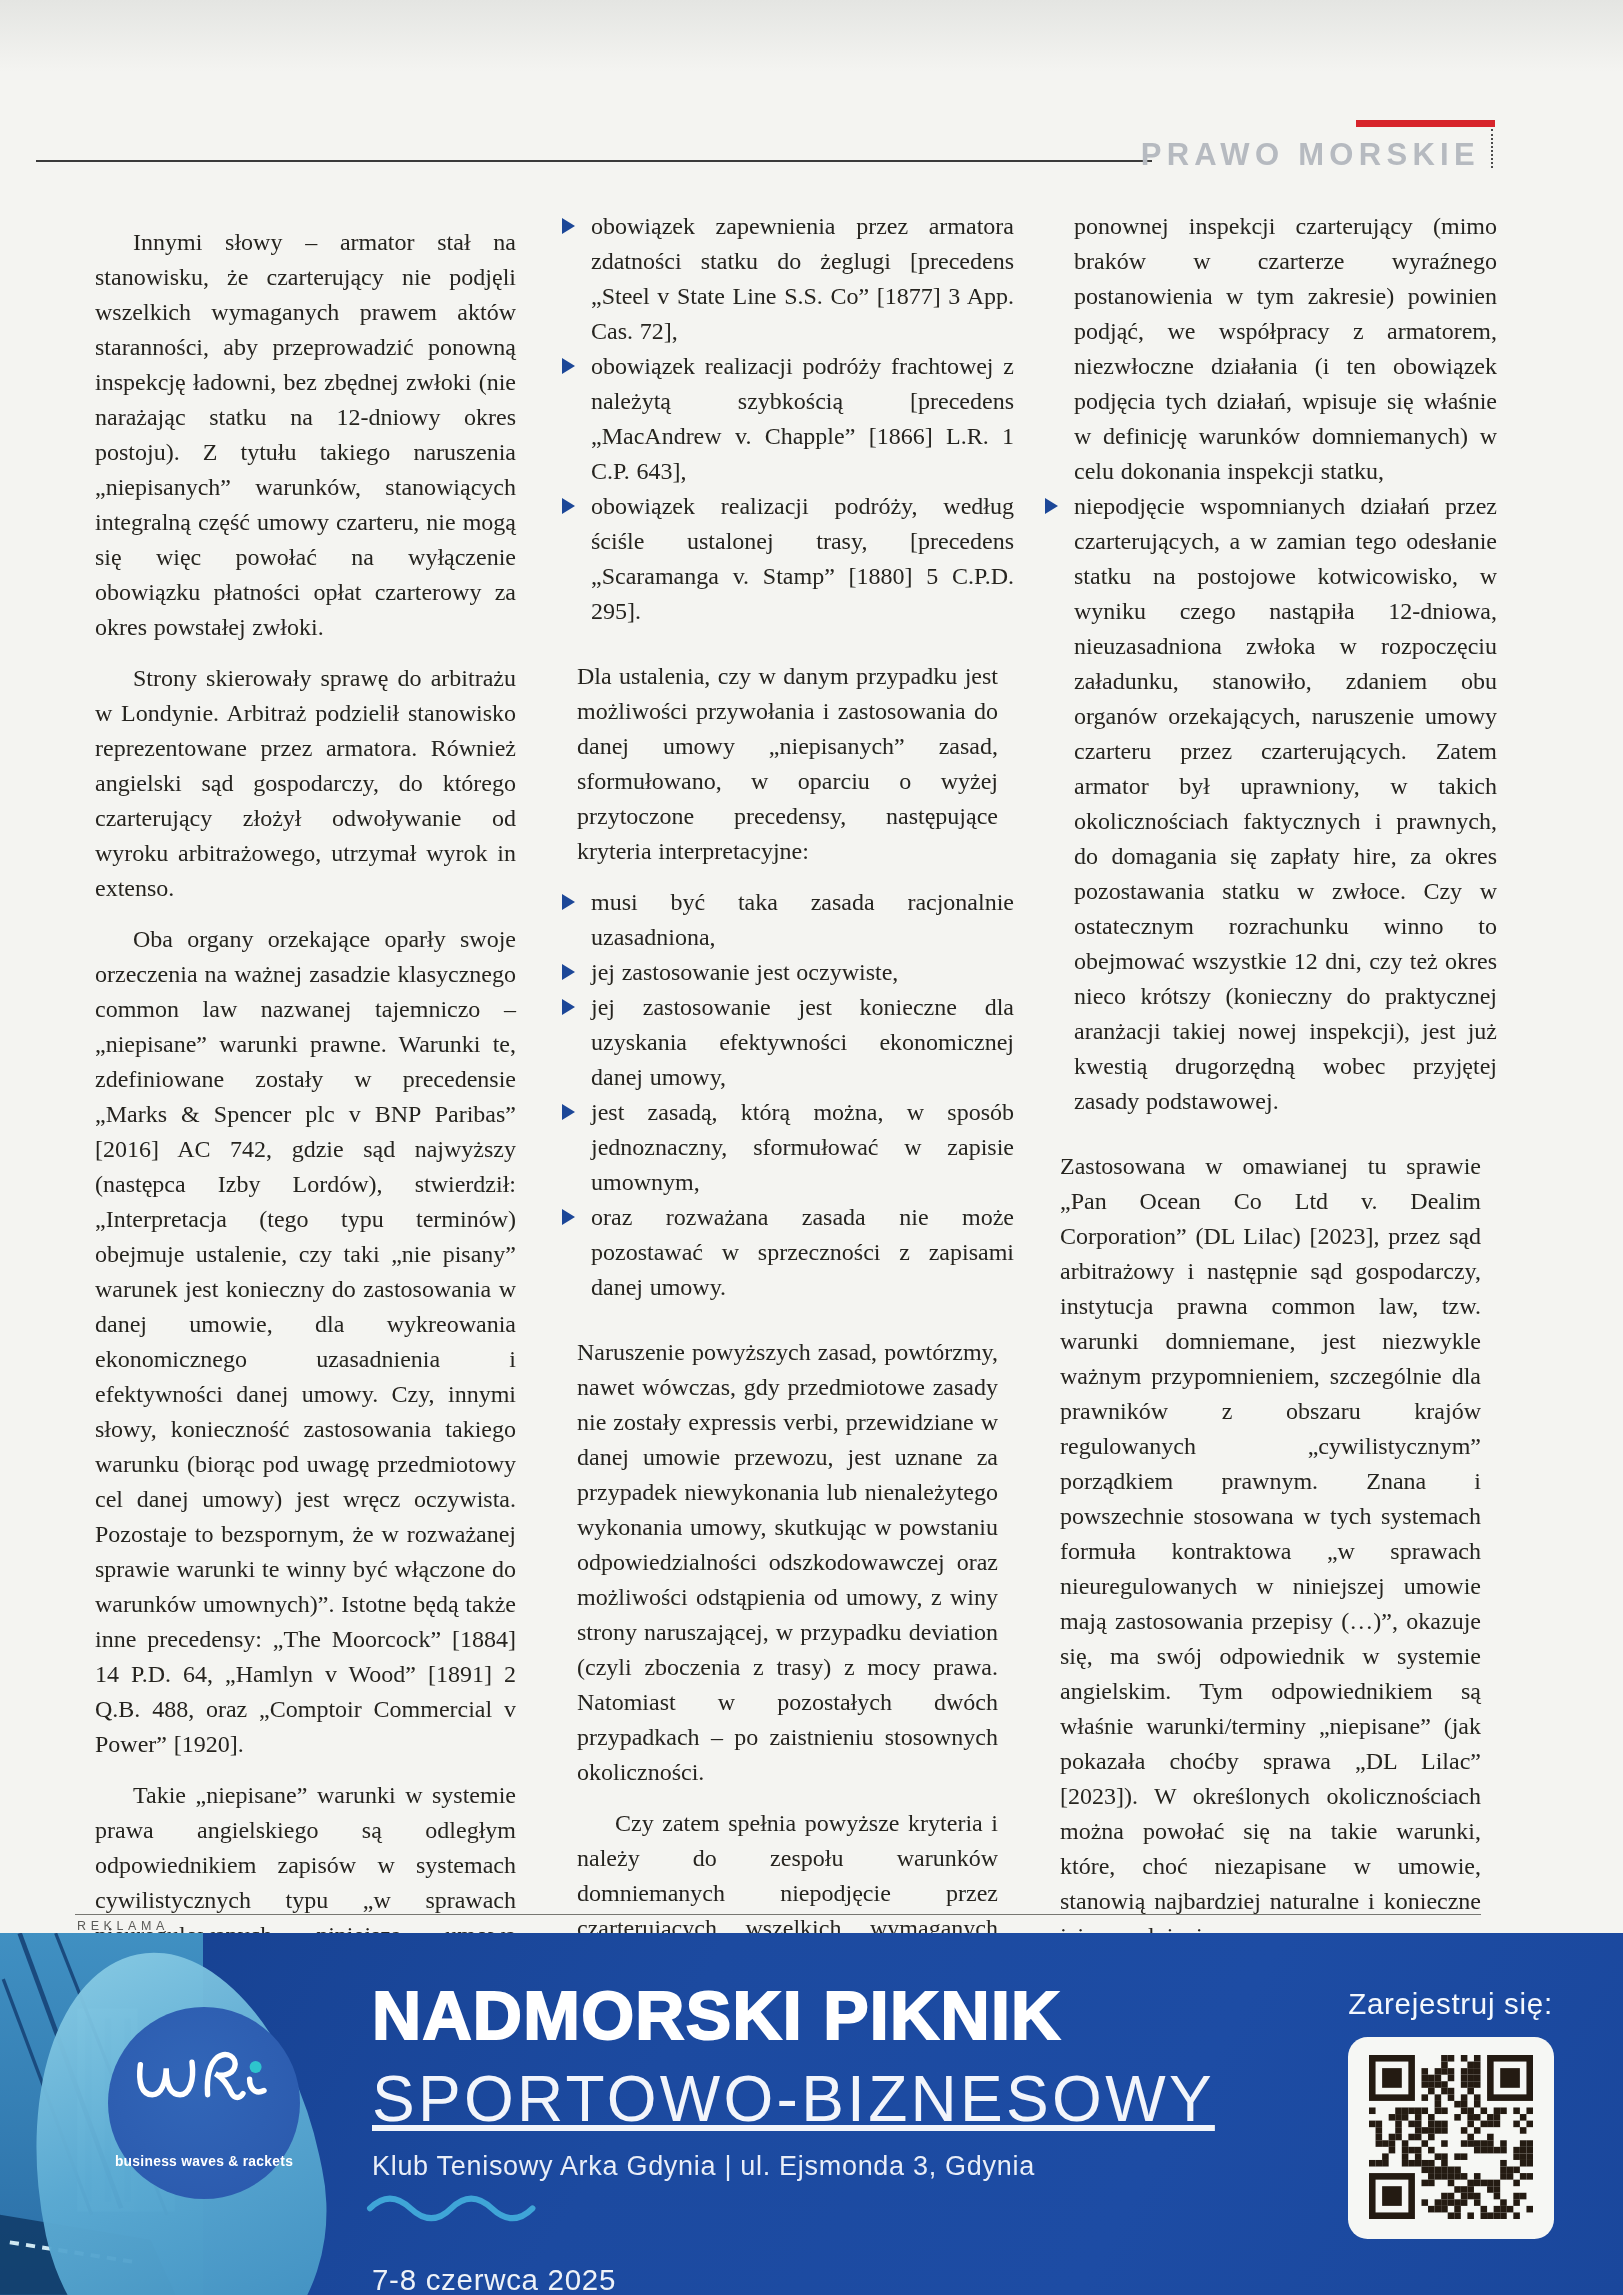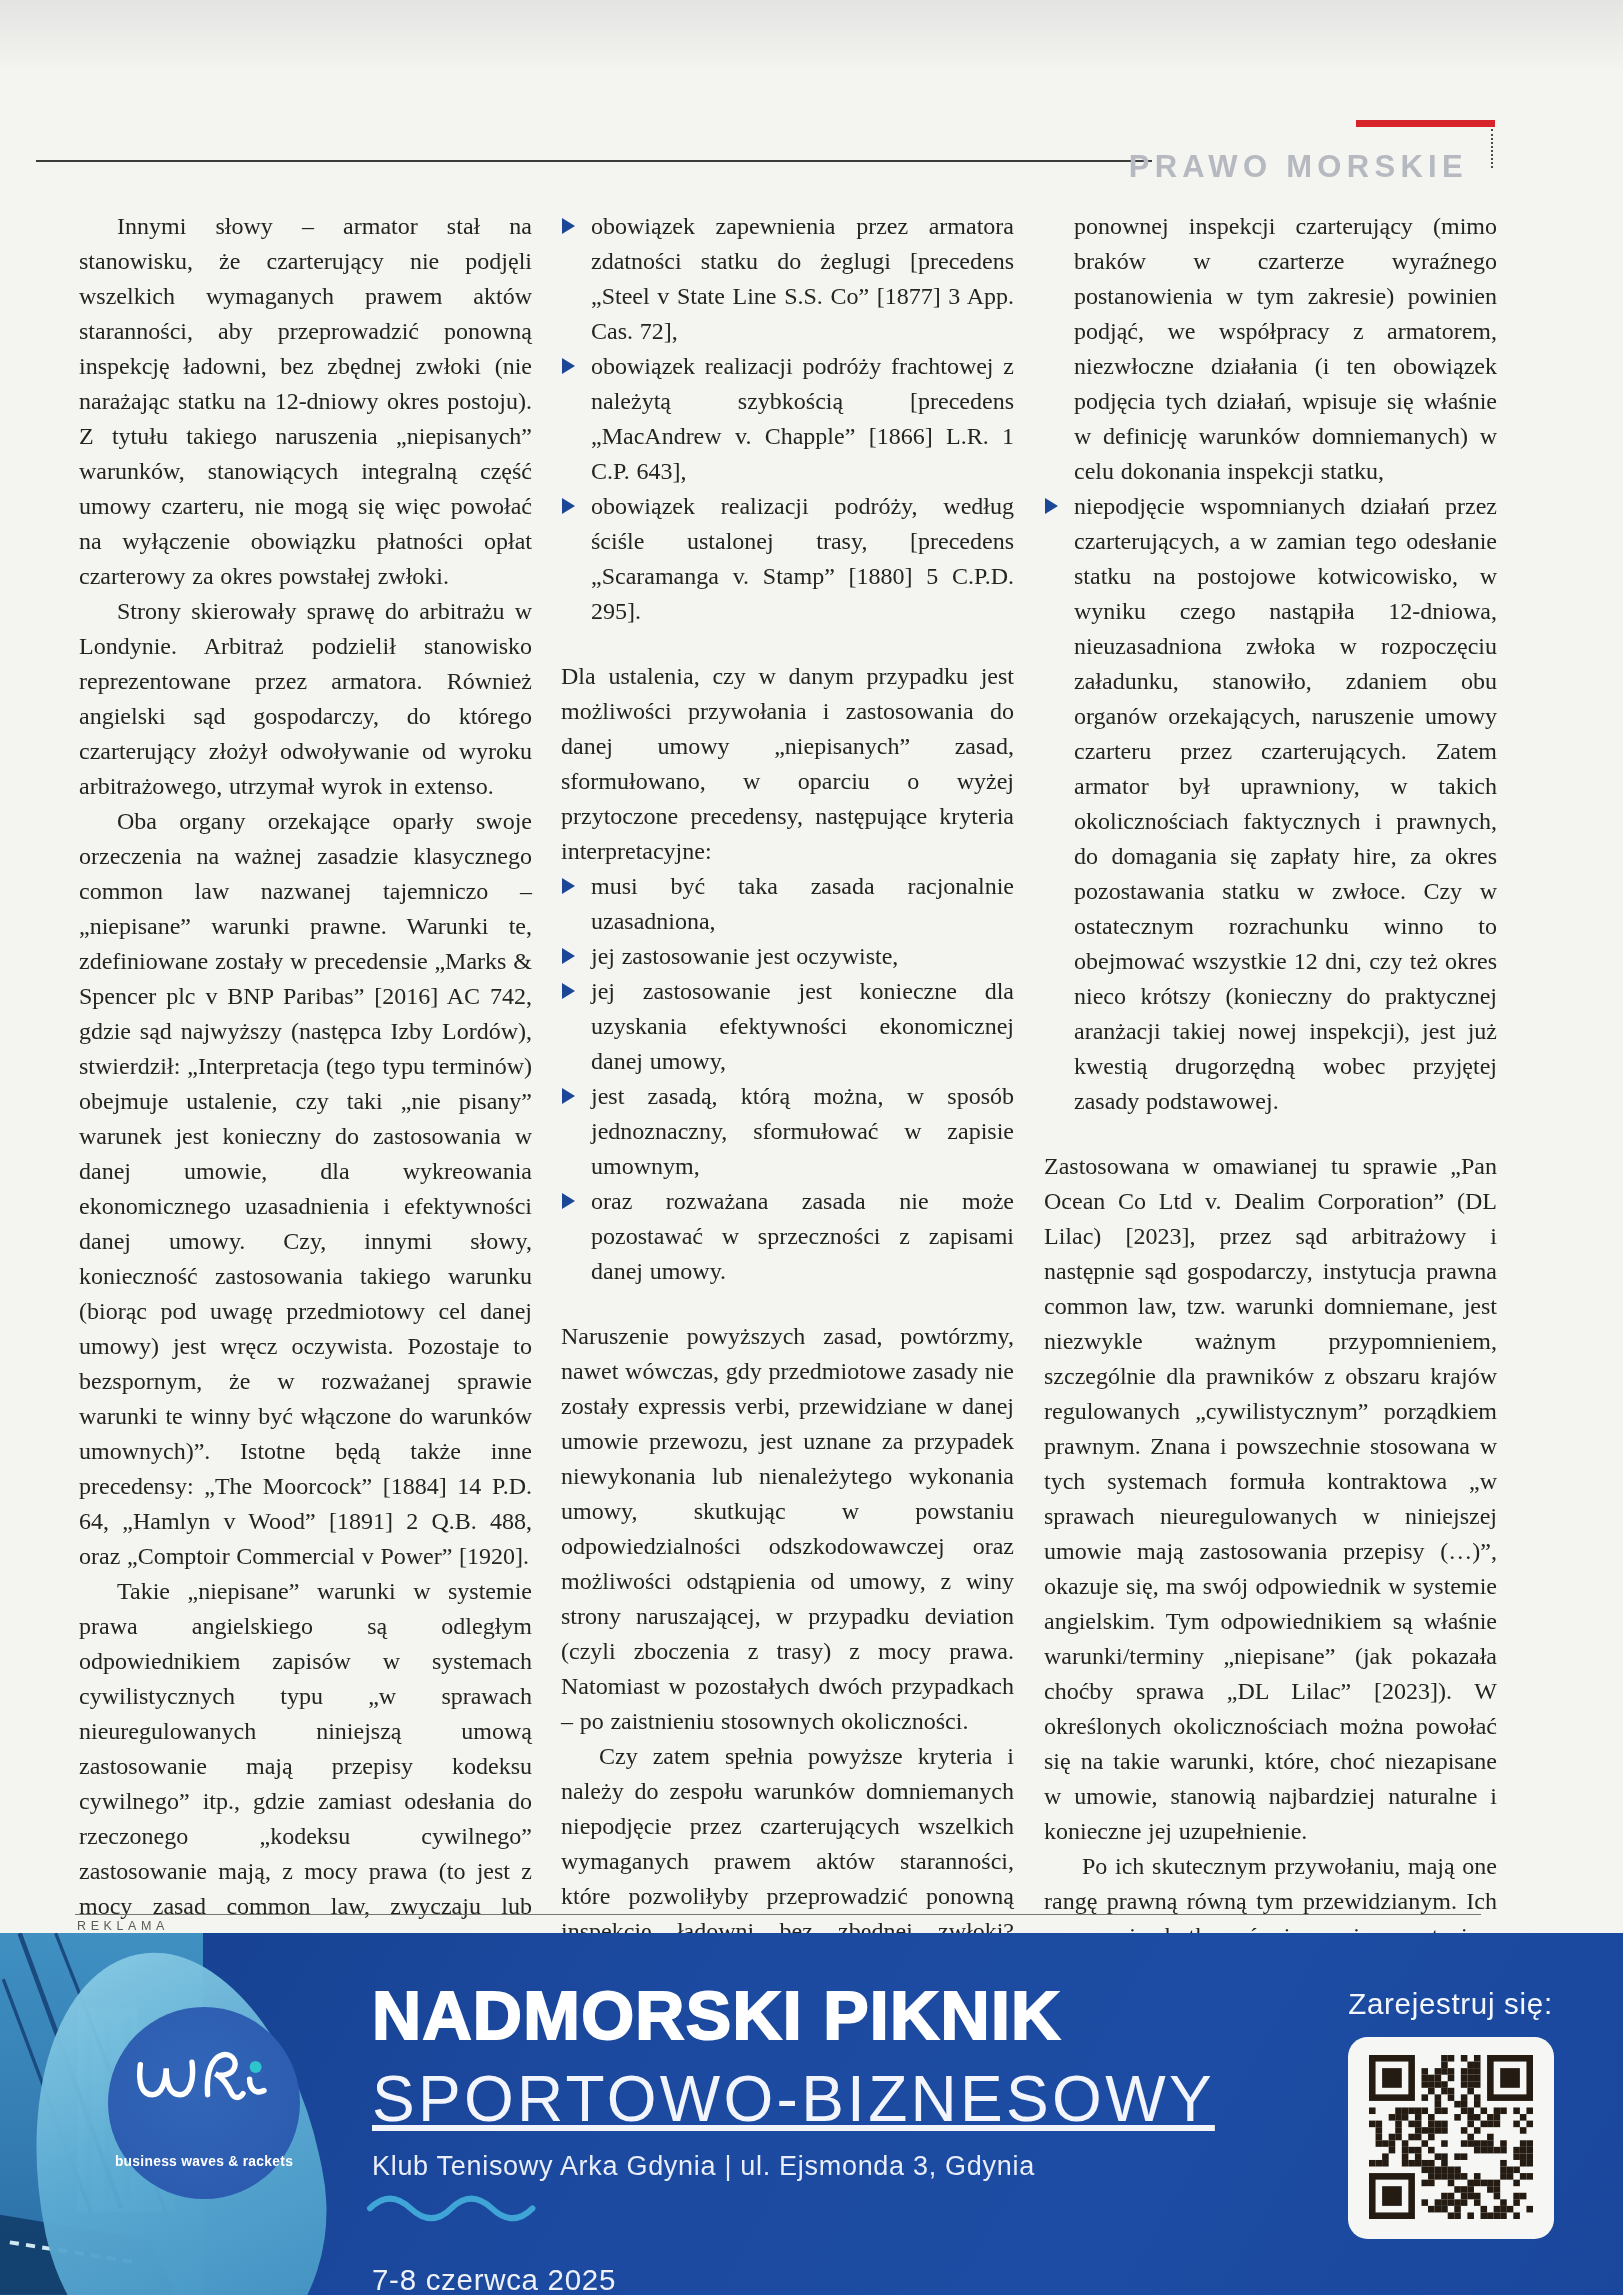--- a/index.html
+++ b/index.html
@@ -3,32 +3,32 @@
 <meta charset="utf-8">
 <style>
   html,body{margin:0;padding:0;background:#d8d8d4;}
   .page{position:relative;width:1623px;height:2295px;background:#f4f4f1;overflow:hidden;
         font-family:"Liberation Serif",serif;}
   .scan-top{position:absolute;left:0;top:0;width:100%;height:72px;
         background:linear-gradient(#e4e5e2,#f4f4f1);}
 
   
   .hdr-rule{position:absolute;left:36px;top:160px;width:1116px;height:2px;background:#3a3a3a;}
-  .hdr-title{position:absolute;top:133px;right:139px;margin:16px;
+  .hdr-title{position:absolute;top:133px;right:139px;margin:4px;
         font-family:"Liberation Sans",sans-serif;font-weight:bold;font-size:31px;
         letter-spacing:5.3px;color:#b6bac0;}
   .hdr-redbar{position:absolute;left:1356px;top:120px;width:139px;height:7.2px;background:#d7242b;}
   .hdr-dots{position:absolute;left:1491px;top:129px;height:39px;width:0;
         border-left:2.6px dotted #4a4a4a;}
 
   
   .col{position:absolute;top:209px;width:453px;font-size:24px;line-height:35px;
         text-align:justify;color:#26241f;hyphens:auto;word-spacing:0.7px;}
   #col1{left:79px;} #col2{left:561px;} #col3{left:1044px;}
-  .para{margin:0;}
+  .para{margin:16px;}
   .para.ind{text-indent:38px;}
   .gap{margin-top:30px;}
   .bullet{position:relative;padding-left:30px;}
   .bullet::before{content:"";position:absolute;left:1.3px;top:8.5px;width:0;height:0;
         border-left:13px solid #1c4798;border-top:8.5px solid transparent;
         border-bottom:8.5px solid transparent;}
   .cont{padding-left:30px;}
   .author{margin-top:22px;text-align:right;font-family:"Liberation Sans",sans-serif;
         font-size:26px;letter-spacing:1.3px;color:#51514e;}
 

